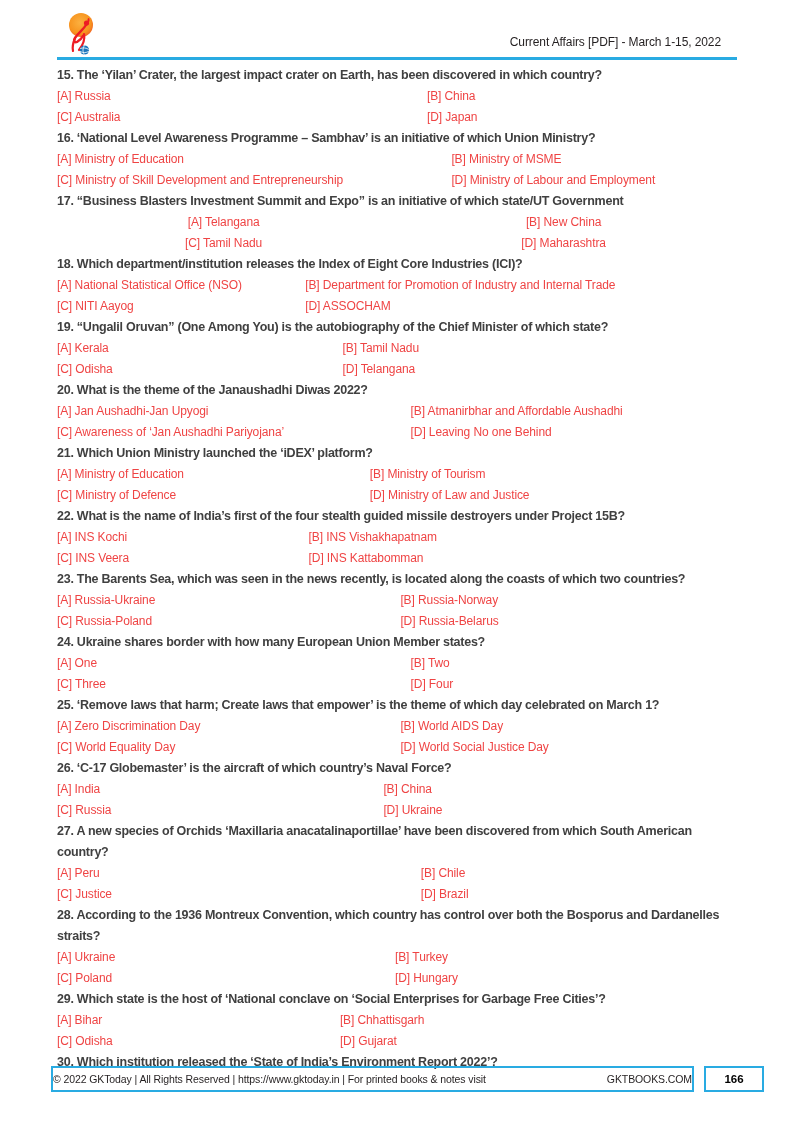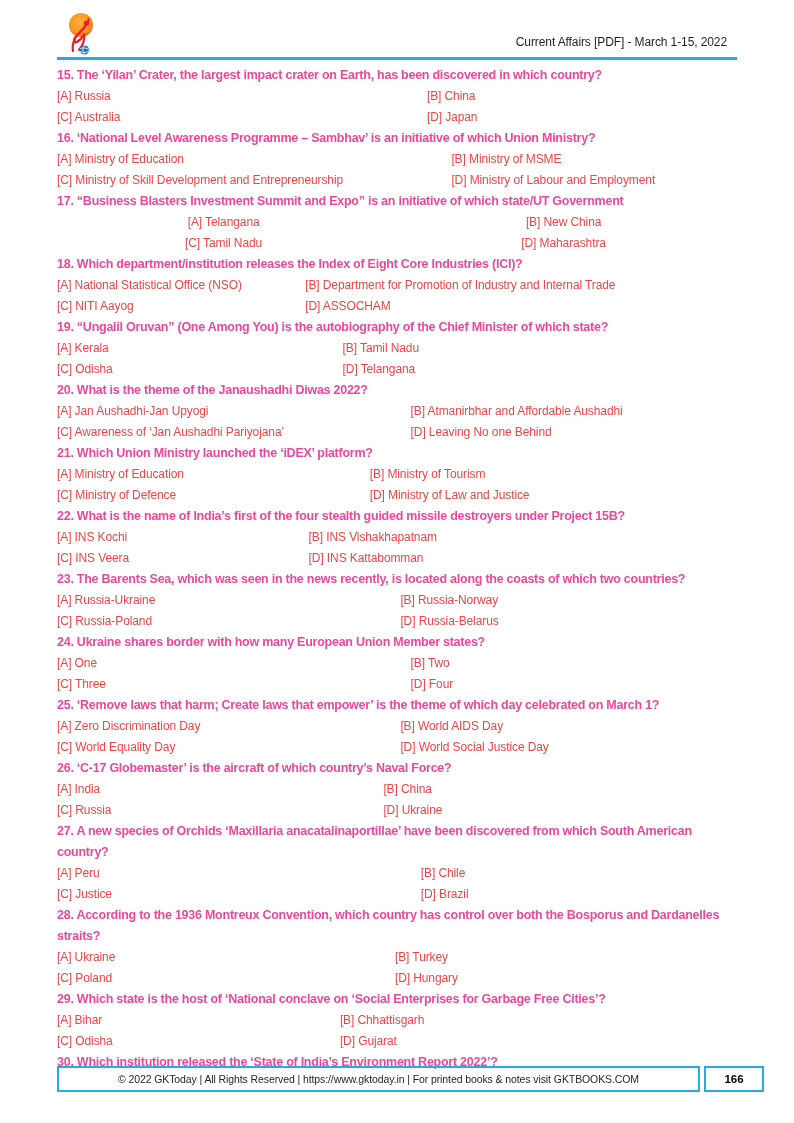--- a/index.html
+++ b/index.html
@@ -4,38 +4,38 @@
 <style>
   html,body{margin:0;padding:0;background:#fff;}
   body{
     width:794px;height:1123px;position:relative;overflow:hidden;
     font-family:"Liberation Sans",sans-serif;color:#1a1a1a;
   }
   .page{padding:0 57px;}
   .page-header{position:relative;height:57px;border-bottom:3px solid #29abe2;}
   .logo{position:absolute;left:6px;top:12px;width:36px;height:46px;}
   .header-title{
-    position:absolute;right:10px;bottom:8px;
+    position:absolute;right:16px;bottom:8px;
     font-size:12px;color:#231f20;letter-spacing:-0.1px;
   }
   .questions{margin-top:5px;}
   .question{margin:0;}
   .q-title{
     font-weight:bold;font-size:12.5px;line-height:21px;
-    letter-spacing:-0.25px;color:#ec4899;
+    letter-spacing:-0.25px;color:#404040;
   }
   .opt-grid{display:grid;}
   .opt{
     font-size:12px;line-height:21px;color:#ef4444;letter-spacing:-0.1px;
     white-space:nowrap;overflow:visible;
   }
   .footer-bar{
-    position:absolute;left:57px;top:1066px;width:643px;height:26px;
+    position:absolute;left:51px;top:1066px;width:643px;height:26px;
     border:2px solid #29abe2;box-sizing:border-box;
-    display:flex;align-items:center;justify-content:center;
+    display:flex;align-items:center;justify-content:space-between;
     font-size:10.5px;color:#231f20;letter-spacing:-0.1px;
   }
   .footer-brand{font-weight:normal;margin-left:3px;}
   .page-num-box{
     position:absolute;left:704px;top:1066px;width:60px;height:26px;
     border:2px solid #29abe2;box-sizing:border-box;
     display:flex;align-items:center;justify-content:center;
     font-weight:bold;font-size:11.5px;color:#000;
   }
 </style>

